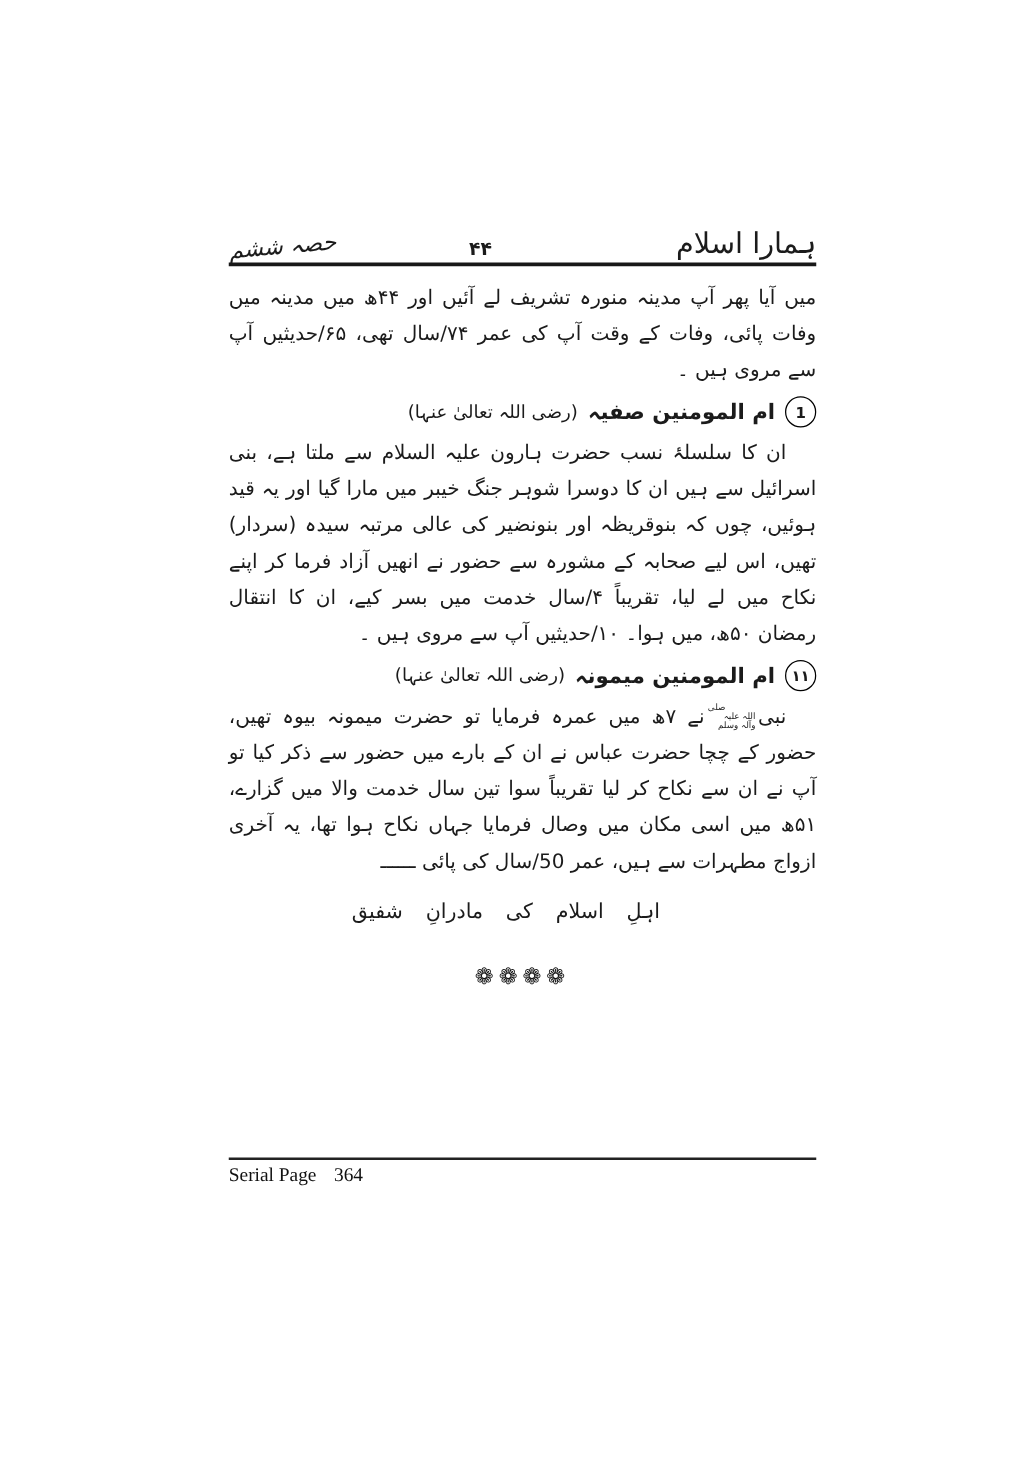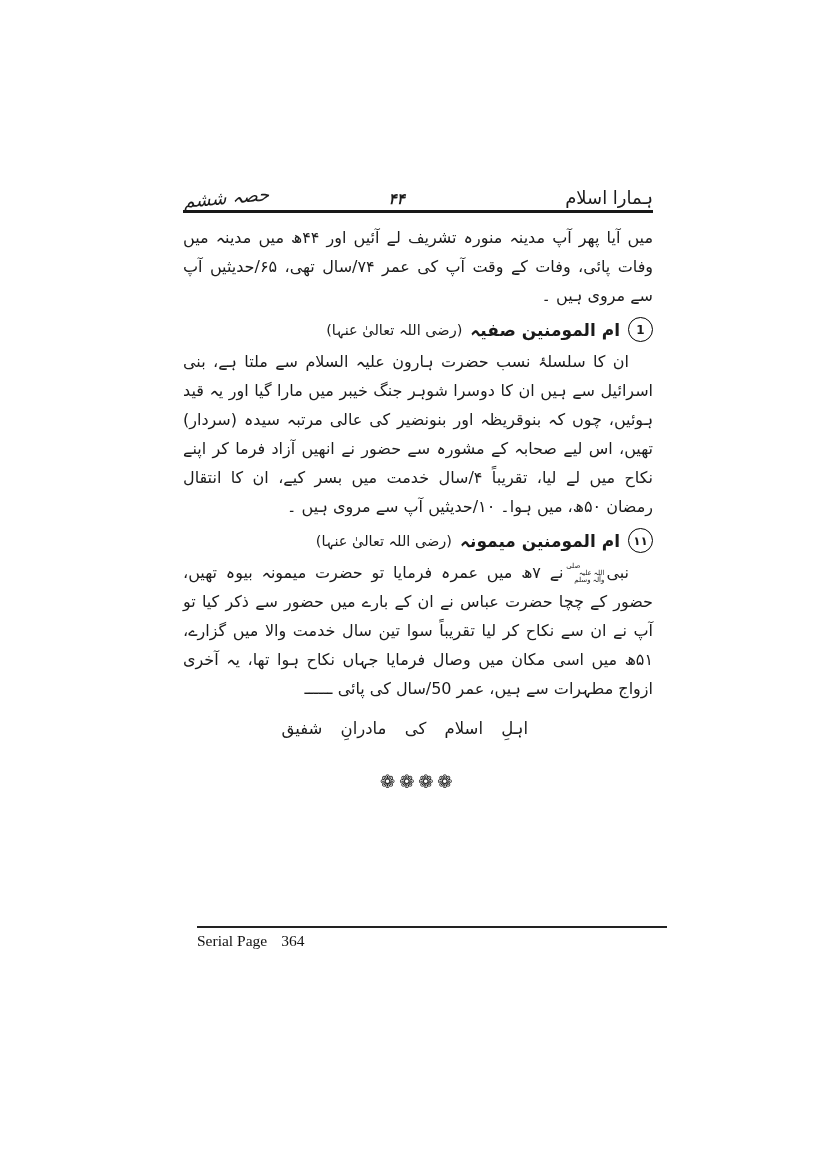--- a/index.html
+++ b/index.html
@@ -8,22 +8,22 @@
     font-family:"DejaVu Sans",sans-serif;color:#1b1b1b;
     -webkit-font-smoothing:antialiased;
   }
   .column{
     position:absolute;left:183px;top:172px;width:470px;direction:rtl;
   }
   .header{
     display:flex;justify-content:space-between;align-items:flex-end;
     height:36px;border-bottom:3px solid #181818;padding-bottom:2px;
   }
-  .h-title{font-size:18px;letter-spacing:1px;margin-left:41px;}
-  .h-num{font-size:15px;font-weight:bold;font-style:italic;}
+  .h-title{font-size:23px;letter-spacing:1px;margin-left:41px;}
+  .h-num{font-size:15px;font-weight:bold;}
   .h-part{font-size:18px;font-style:italic;transform:rotate(-5deg);transform-origin:center;}
   .body-text{
     margin:0;font-size:16px;line-height:29px;text-align:justify;text-justify:inter-word;
   }
   .p1{margin-top:10px;}
   .note{text-indent:22px;}
   .indent{text-indent:24px;}
   .sec-head{
     margin:7px 0 5px;display:flex;align-items:center;gap:8px;
   }
@@ -39,21 +39,21 @@
     vertical-align:middle;text-align:right;margin:0 2px;white-space:normal;
   }
   .couplet{width:220px;margin:8px auto 0;text-align:left;}
   .couplet-line{
     font-size:16.5px;line-height:36px;word-spacing:13px;white-space:nowrap;
   }
   .ornament{
     text-align:center;margin-top:24px;font-size:18px;letter-spacing:4px;color:#111;
   }
   .footer{
-    position:absolute;left:197px;top:926px;width:470px;
+    position:absolute;left:183px;top:926px;width:470px;
     border-top:2.5px solid #222;padding-top:4px;
     direction:ltr;text-align:left;
     font-family:"Liberation Serif",serif;font-size:15.5px;color:#111;
   }
   .serial-num{margin-left:14px;}
 </style>
 </head>
 <body>
 
 <div class="page">

